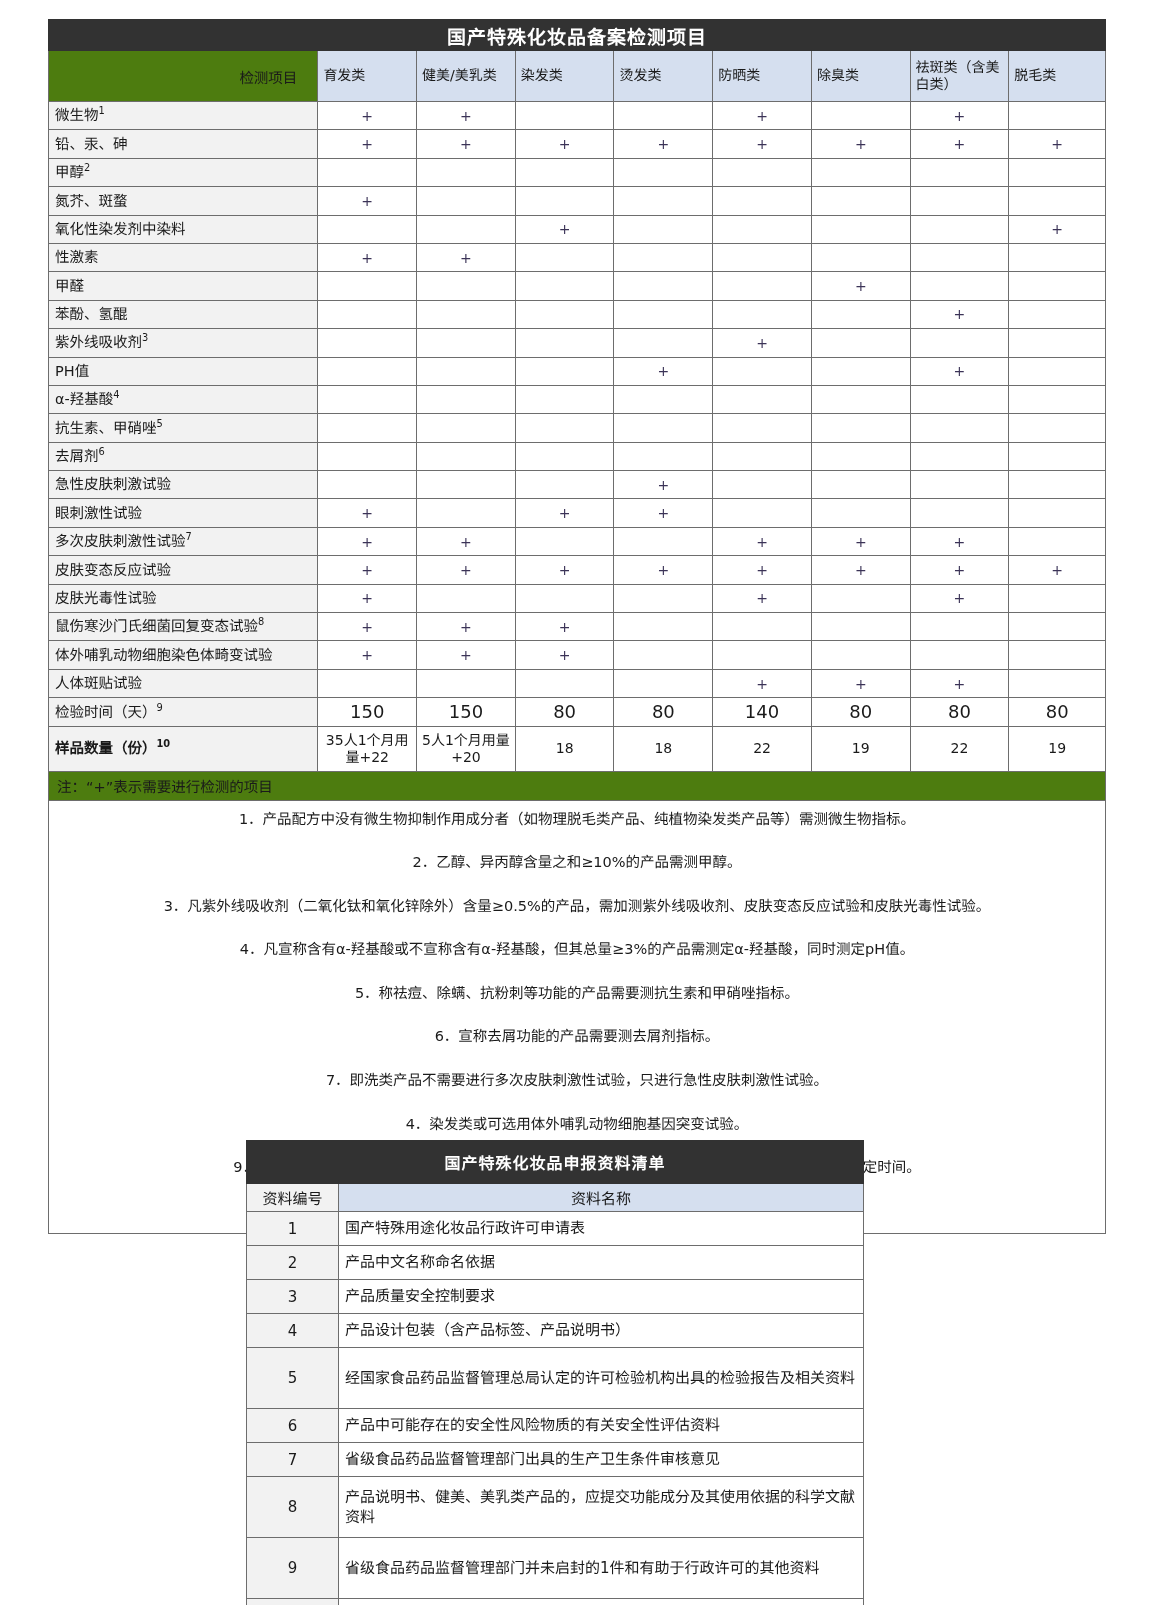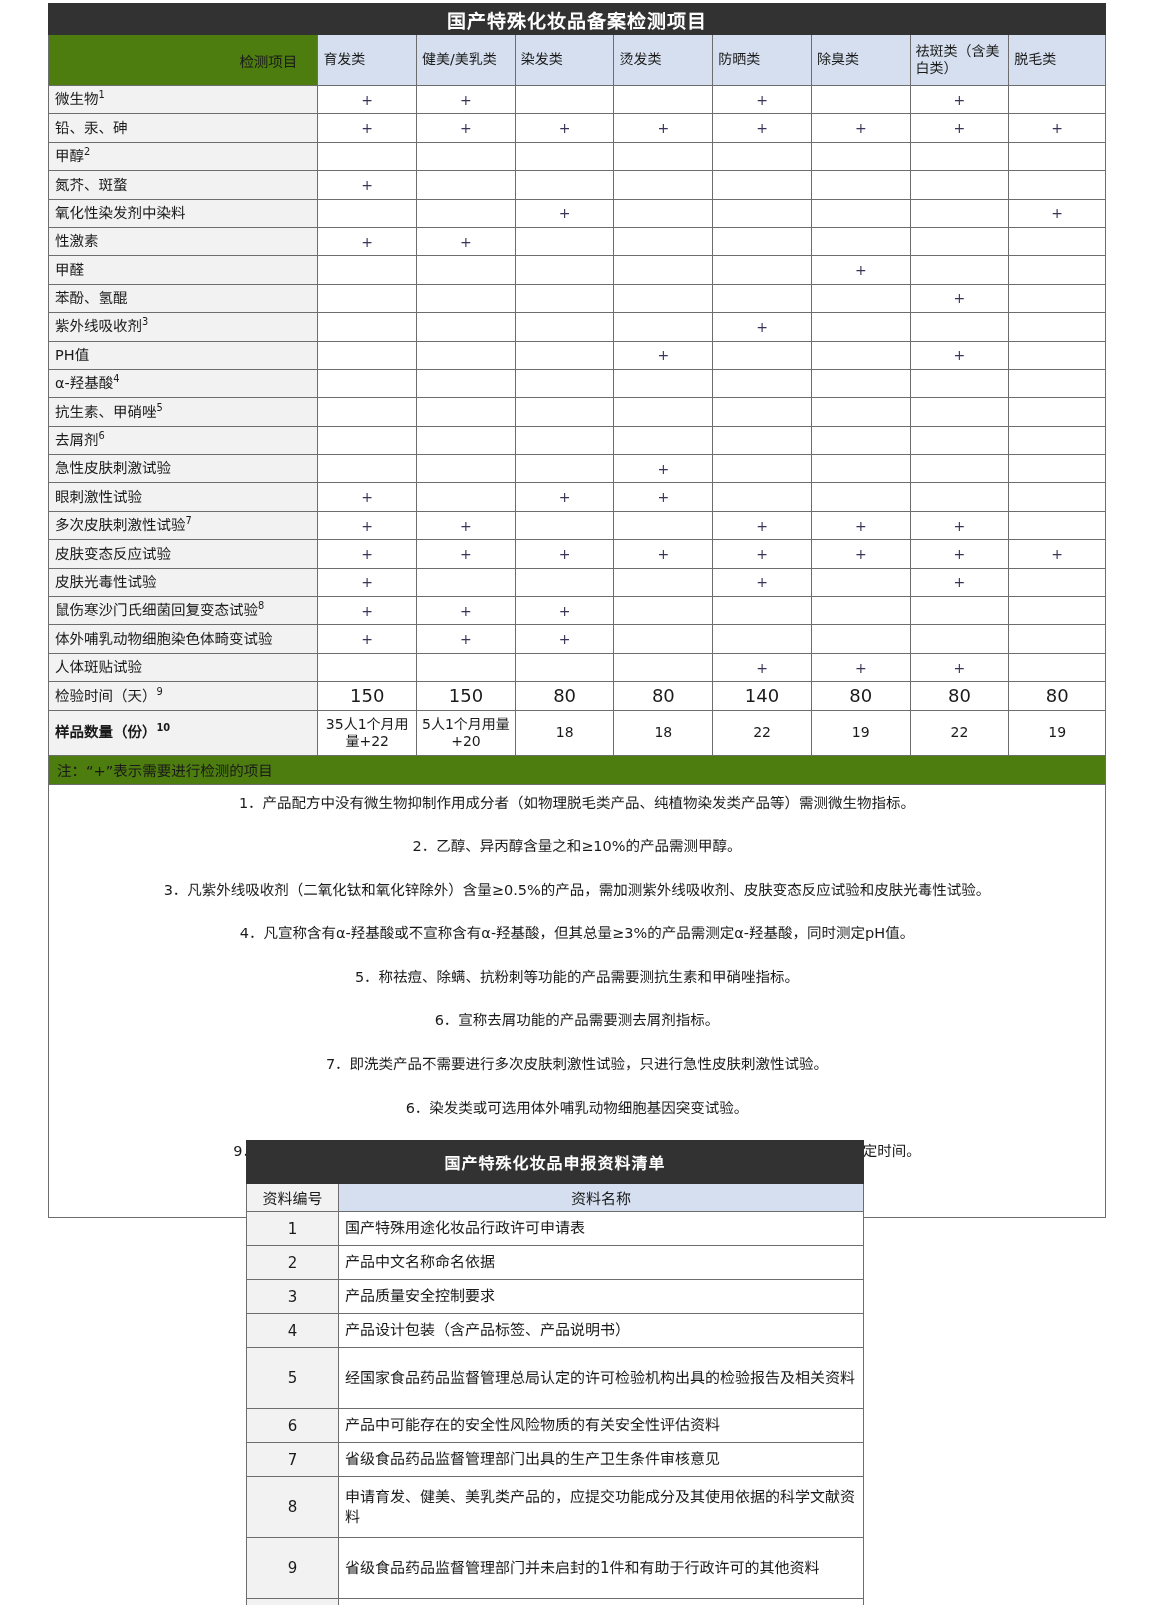--- a/index.html
+++ b/index.html
@@ -22,20 +22,21 @@
     position: absolute;
     left: 48px;
     top: 3px;
     width: 1058px;
   }
   table.grid {
     border-collapse: collapse;
     table-layout: fixed;
     width: 100%;
     background: #fff;
+    margin-top: 16px;
   }
   table.grid td, table.grid th {
     border: 1px solid #6d6d6d;
     padding: 0;
     vertical-align: middle;
   }
 
   .title-bar {
     background: #323232;
     color: #ffffff;
@@ -466,21 +467,21 @@
         </tr>
         <tr>
           <td class="notes-cell" colspan="9">
             <div class="note-line">1．产品配方中没有微生物抑制作用成分者（如物理脱毛类产品、纯植物染发类产品等）需测微生物指标。</div>
             <div class="note-line">2．乙醇、异丙醇含量之和≥10%的产品需测甲醇。</div>
             <div class="note-line">3．凡紫外线吸收剂（二氧化钛和氧化锌除外）含量≥0.5%的产品，需加测紫外线吸收剂、皮肤变态反应试验和皮肤光毒性试验。</div>
             <div class="note-line">4．凡宣称含有α-羟基酸或不宣称含有α-羟基酸，但其总量≥3%的产品需测定α-羟基酸，同时测定pH值。</div>
             <div class="note-line">5．称祛痘、除螨、抗粉刺等功能的产品需要测抗生素和甲硝唑指标。</div>
             <div class="note-line">6．宣称去屑功能的产品需要测去屑剂指标。</div>
             <div class="note-line">7．即洗类产品不需要进行多次皮肤刺激性试验，只进行急性皮肤刺激性试验。</div>
-            <div class="note-line">6．染发类或可选用体外哺乳动物细胞基因突变试验。</div>
+            <div class="note-line">4．染发类或可选用体外哺乳动物细胞基因突变试验。</div>
             <div class="note-line">9．防晒类化妆品的检测时限不包括防水性能人体试验和长波紫外线防护指数（PFA值）人体试验测定时间。</div>
             <div class="note-line">10．检验数量是针对每包装净重大于25克的产品而言，不满25克者，需增加样品数量。</div>
           </td>
         </tr>
       </tbody>
   </table>
 </div>
 
 <div id="table2-wrap">
   <table class="grid2">
@@ -520,21 +521,21 @@
         <tr>
           <td class="t2-num">6</td>
           <td class="t2-name">产品中可能存在的安全性风险物质的有关安全性评估资料</td>
         </tr>
         <tr>
           <td class="t2-num">7</td>
           <td class="t2-name">省级食品药品监督管理部门出具的生产卫生条件审核意见</td>
         </tr>
         <tr>
           <td class="t2-num t2-tall">8</td>
-          <td class="t2-name t2-tall">申请育发、健美、美乳类产品的，应提交功能成分及其使用依据的科学文献资料</td>
+          <td class="t2-name t2-tall">产品说明书、健美、美乳类产品的，应提交功能成分及其使用依据的科学文献资料</td>
         </tr>
         <tr>
           <td class="t2-num t2-tall">9</td>
           <td class="t2-name t2-tall">省级食品药品监督管理部门并未启封的1件和有助于行政许可的其他资料</td>
         </tr>
         <tr>
           <td class="t2-num">10</td>
           <td class="t2-name">产品技术要求</td>
         </tr>
       </tbody>

